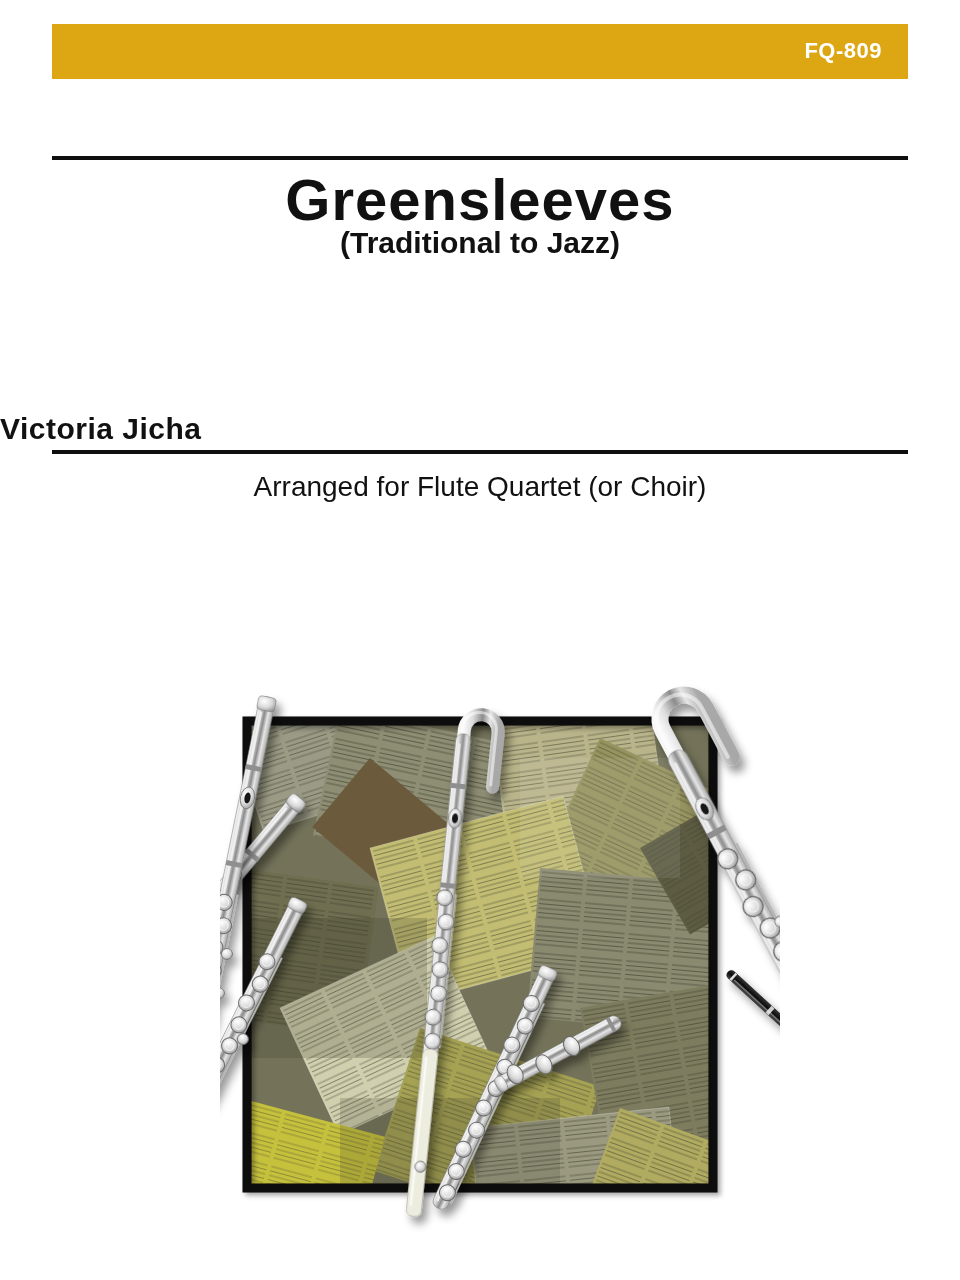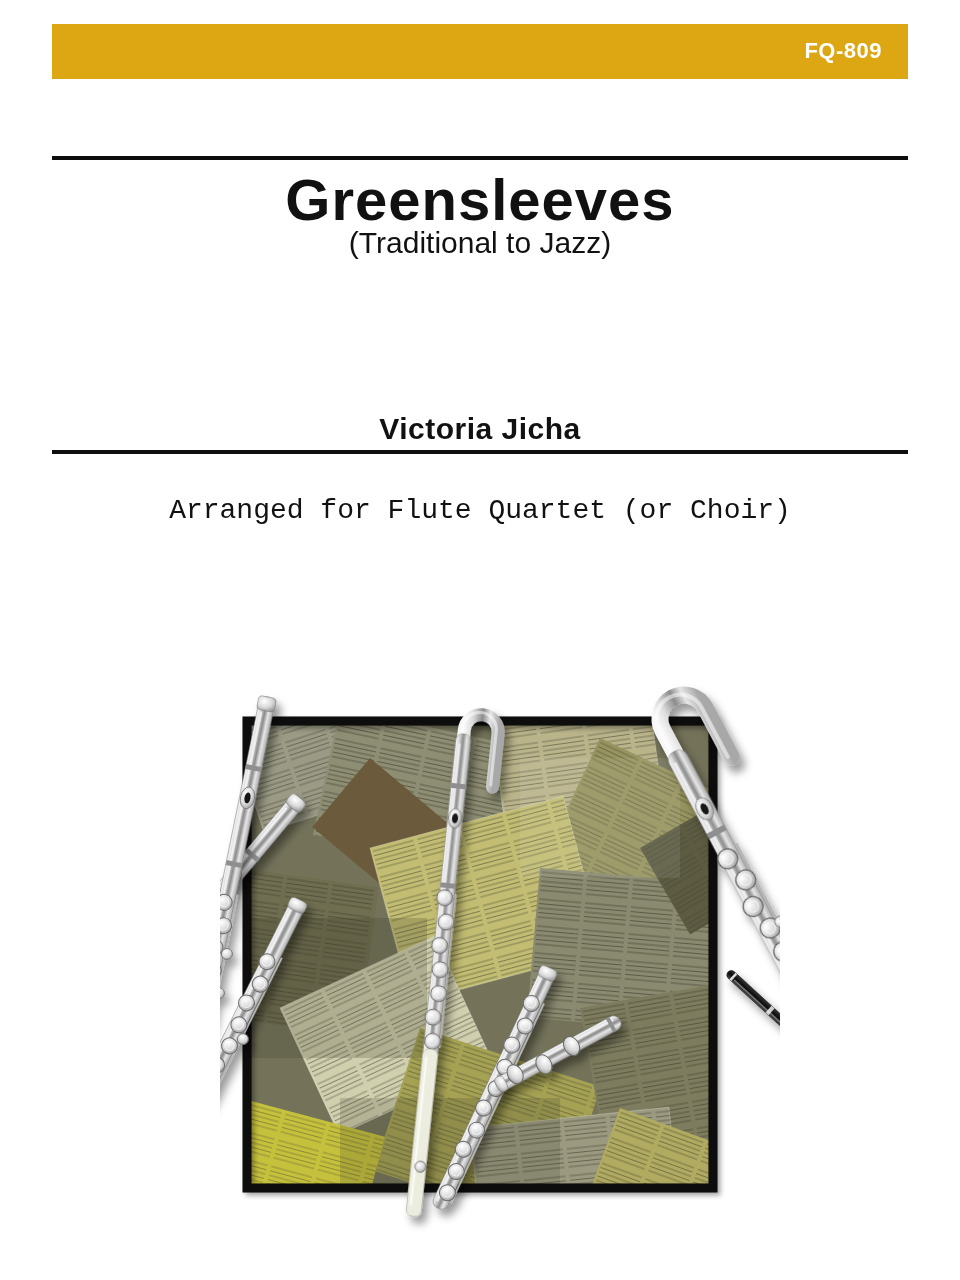--- a/index.html
+++ b/index.html
@@ -8,25 +8,25 @@
   .page{position:absolute;inset:0;padding-left:44px;}
   .banner{position:absolute;left:52px;top:24px;width:856px;height:55px;background:#dca712;}
   .banner-text{position:absolute;right:26px;top:14px;font-weight:bold;font-size:22px;
                color:#ffffff;letter-spacing:.5px;}
   .rule{position:absolute;left:52px;width:856px;height:4px;background:#0e0e0e;}
   .rule-top{top:156px;}
   .rule-mid{top:450px;}
   .title{position:absolute;top:166px;left:0;width:100%;text-align:center;
          font-size:58px;font-weight:bold;letter-spacing:1px;}
   .subtitle{position:absolute;top:226px;left:0;width:100%;text-align:center;
-            font-size:30px;font-weight:normal;}
-  .arranger{position:absolute;top:412px;left:0;width:100%;text-align:center;
+            font-size:30px;font-weight:bold;}
+  .arranger{position:absolute;top:412px;left:0;width:100%;
             font-size:30px;font-weight:bold;letter-spacing:.5px;}
   .arrangement{position:absolute;top:471px;left:0;width:100%;text-align:center;
-               font-family:Liberation Mono, monospace;font-size:28px;margin-top:24px;}
+               font-family:Liberation Sans, sans-serif;font-size:28px;}
   .artwork{position:absolute;left:220px;top:668px;width:560px;height:600px;}
   .artwork svg{display:block;}
 </style>
 </head>
 <body>
 
 <div class="page">
 
   <div class="banner" style="background: rgb(220, 167, 18);">
     <span class="banner-text" style="color: rgb(255, 255, 255);">FQ-809</span>

